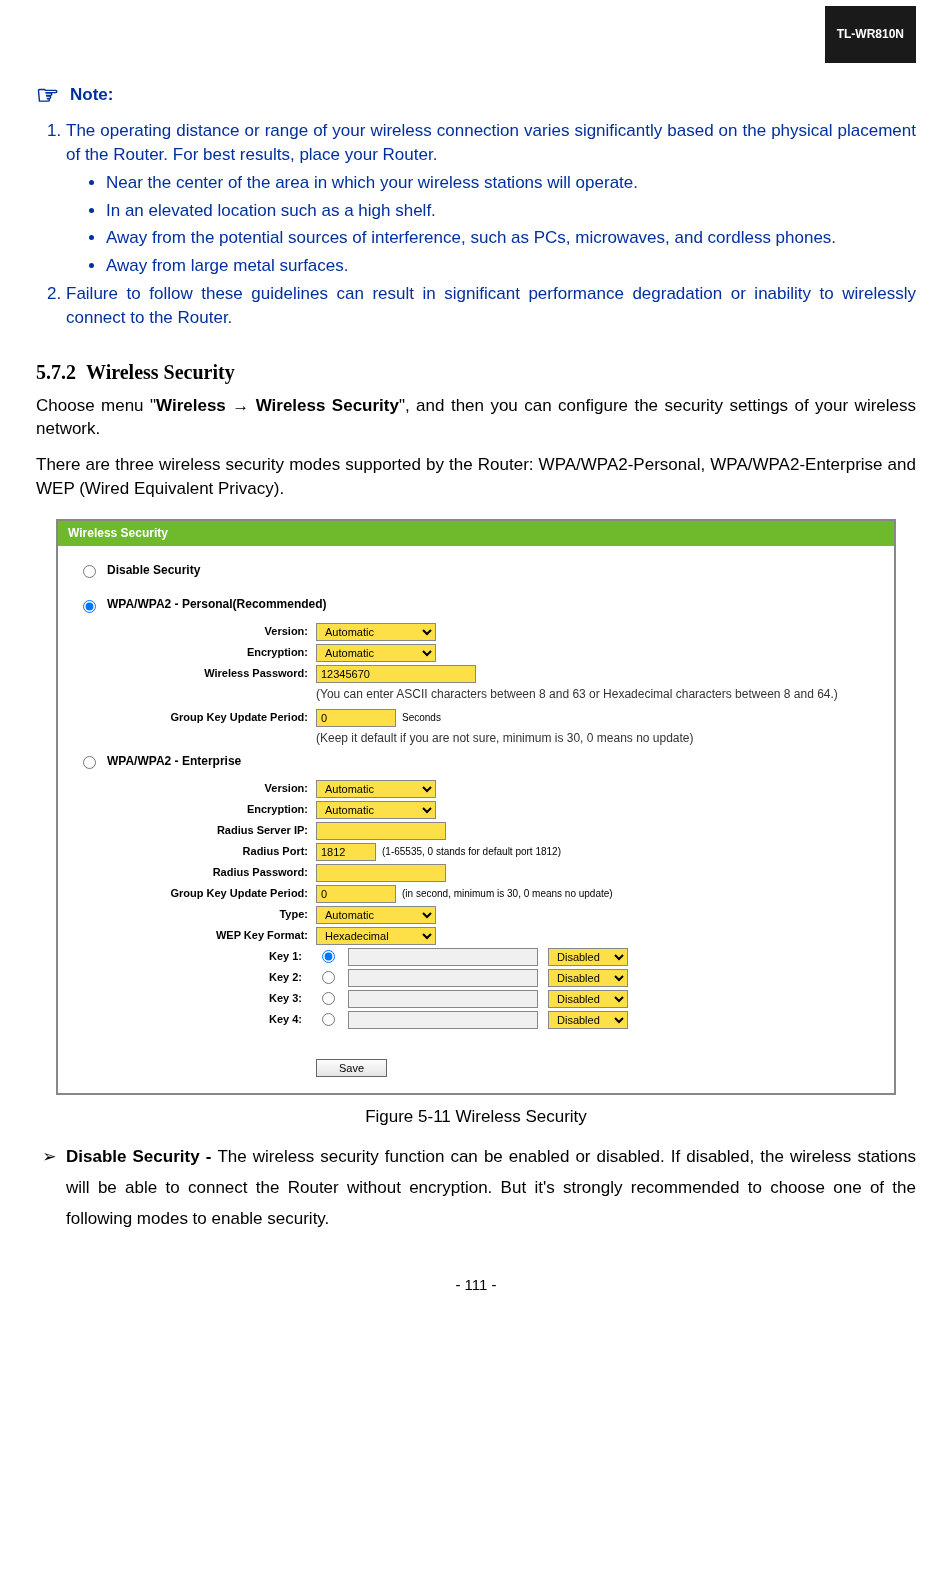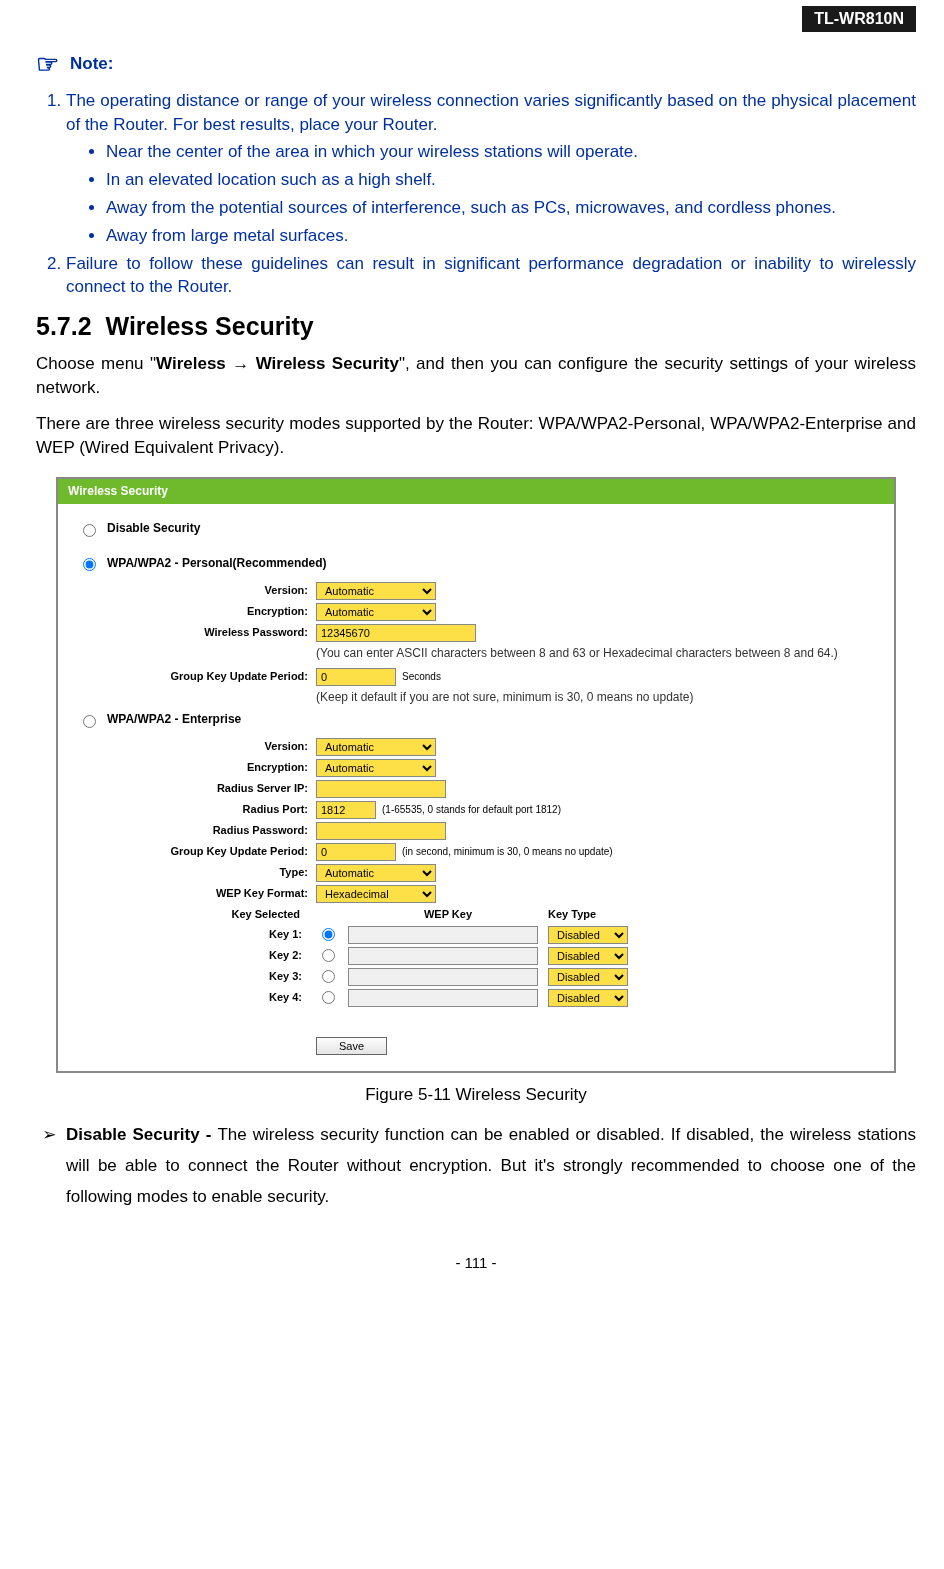--- a/index.html
+++ b/index.html
@@ -17,22 +17,22 @@
     justify-content: flex-end;
     gap: 10px;
     align-items: stretch;
     margin-top: 6px;
     margin-bottom: 14px;
   }
   .topbar .box {
     background: #1a1a1a;
     color: #fff;
     font-weight: bold;
-    padding: 2px 12px;
-    font-size: 16px;
+    padding: 20px 12px;
+    font-size: 12px;
   }
   .note-head {
     color: #0030a0;
     font-weight: bold;
   }
   .note-head .hand {
     font-size: 26px;
     vertical-align: middle;
     margin-right: 6px;
   }
@@ -46,22 +46,23 @@
     text-align: justify;
   }
   ul.inner {
     list-style: disc;
     padding-left: 40px;
     margin: 4px 0;
   }
   ul.inner li { margin: 4px 0; text-align: justify; }
   .h-sec {
     font-weight: bold;
-    font-size: 25px;
-    margin: 10px 0 8px 0;
+    font-size: 20px;
+    margin: 28px 0 8px 0;
+    font-family: Liberation Serif, serif;
   }
   .para { text-align: justify; margin: 8px 0 12px 0; }
   .bold { font-weight: bold; }
   .figure-wrap {
     border: 2px solid #888;
     margin: 18px 20px 10px 20px;
     background: #fff;
     font-size: 11px;
   }
   .fig-title {
@@ -244,26 +245,20 @@
     </div>
 
     <div class="field-row">
       <div class="field-label">Type:</div>
       <select class="fld-select"><option>Automatic</option></select>
     </div>
     <div class="field-row">
       <div class="field-label">WEP Key Format:</div>
       <select class="fld-select"><option>Hexadecimal</option></select>
     </div>
-    <div class="wep-head">
-      <div style="text-align:right;padding-right:8px;">Key Selected</div>
-      <div></div>
-      <div class="c2">WEP Key</div>
-      <div class="c3">Key Type</div>
-    </div>
     <div class="wep-row">
       <div class="kl">Key 1:</div>
       <div class="kr">
           <input type="radio" name="wk" checked="" style="">
         </div>
       <div class="kin"><input class="fld-input" disabled="" style=""></div>
       <div><select class="fld-select" style="width:80px"><option>Disabled</option></select></div>
     </div>
     <div class="wep-row">
       <div class="kl">Key 2:</div>

